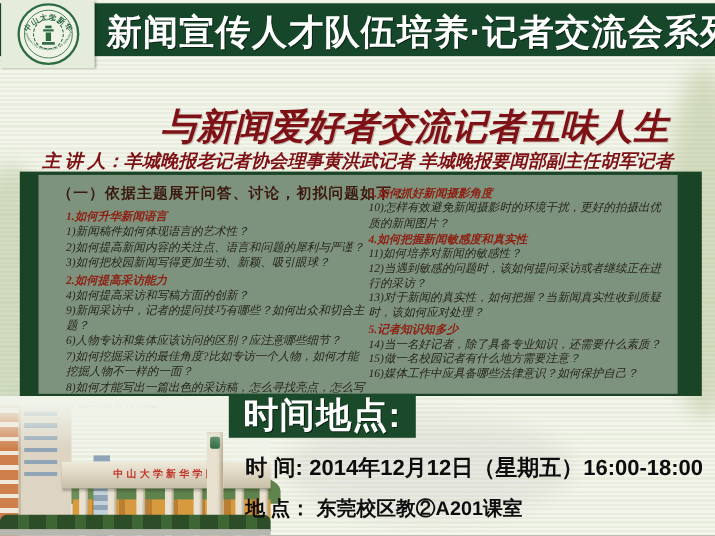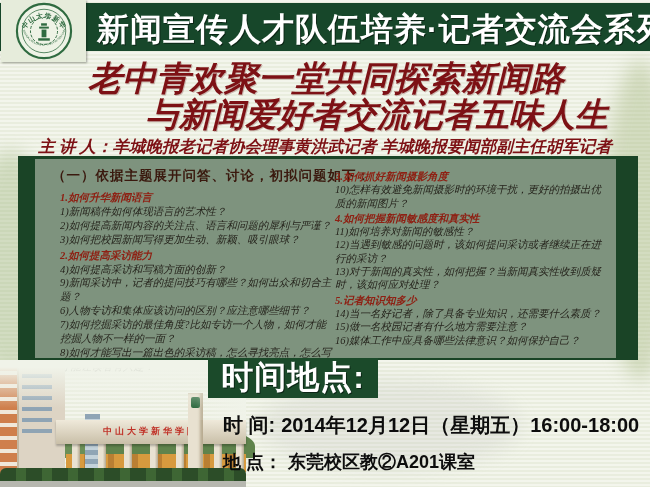--- a/index.html
+++ b/index.html
@@ -125,21 +125,20 @@
       <g fill="#2f6b40">
         <rect x="27" y="22" width="6" height="2.5"></rect>
         <rect x="25" y="25.5" width="10" height="2"></rect>
         <rect x="27.5" y="28.5" width="5" height="8"></rect>
         <rect x="24" y="37.5" width="12" height="2.5"></rect>
       </g>
       <circle cx="30" cy="30" r="14" fill="none" stroke="#2f6b40" stroke-width="1" stroke-dasharray="3 1.6"></circle>
     </svg>
   </div>
 
-  <div class="title-line title-1">老中青欢聚一堂共同探索新闻路</div>
   <div class="title-line title-2">与新闻爱好者交流记者五味人生</div>
 
   <div class="speakers">主 讲 人：羊城晚报老记者协会理事黄洪武记者 羊城晚报要闻部副主任胡军记者</div>
 
   <div class="agenda-frame">
     <div class="agenda-panel">
       <div class="agenda-heading">（一）依据主题展开问答、讨论，初拟问题如下：</div>
 
       <div class="col col-left">
         <div class="agenda-section">1.如何升华新闻语言</div>

